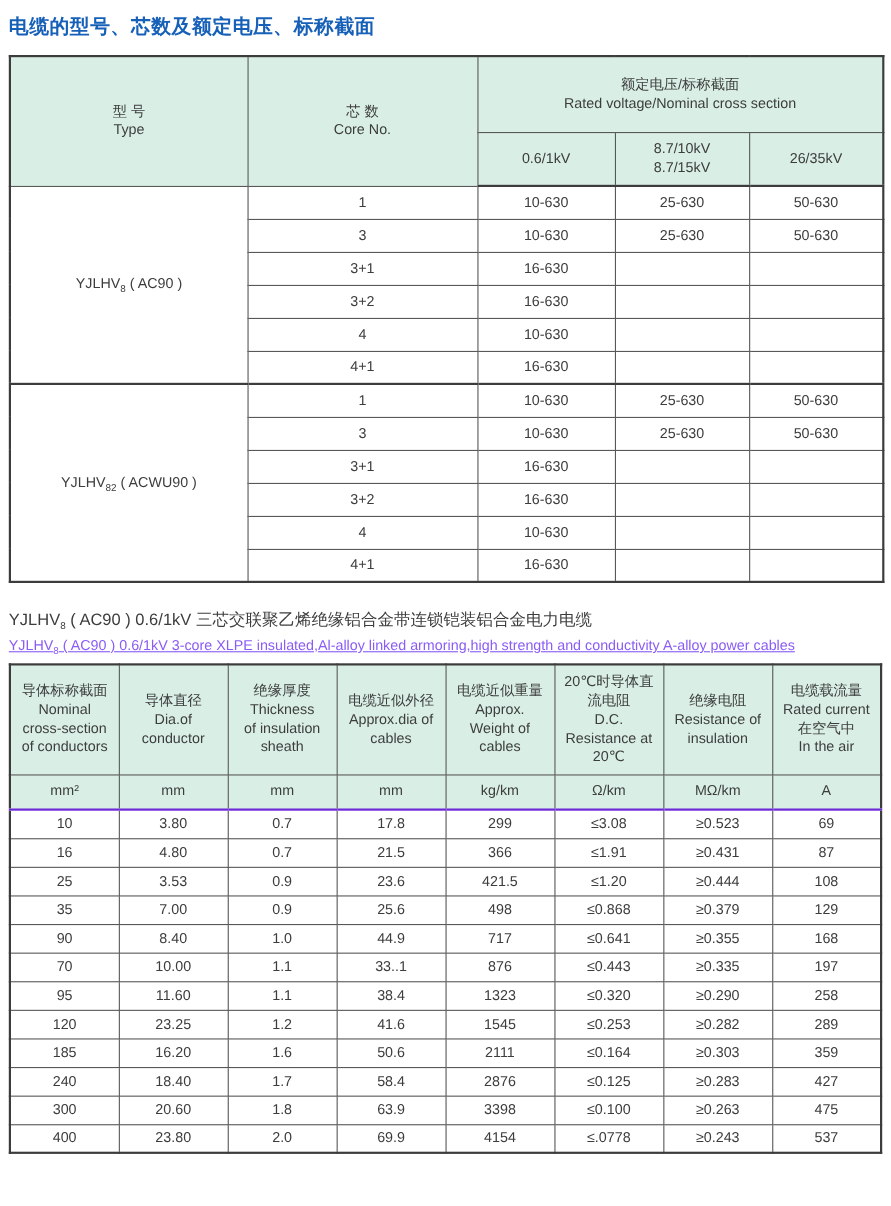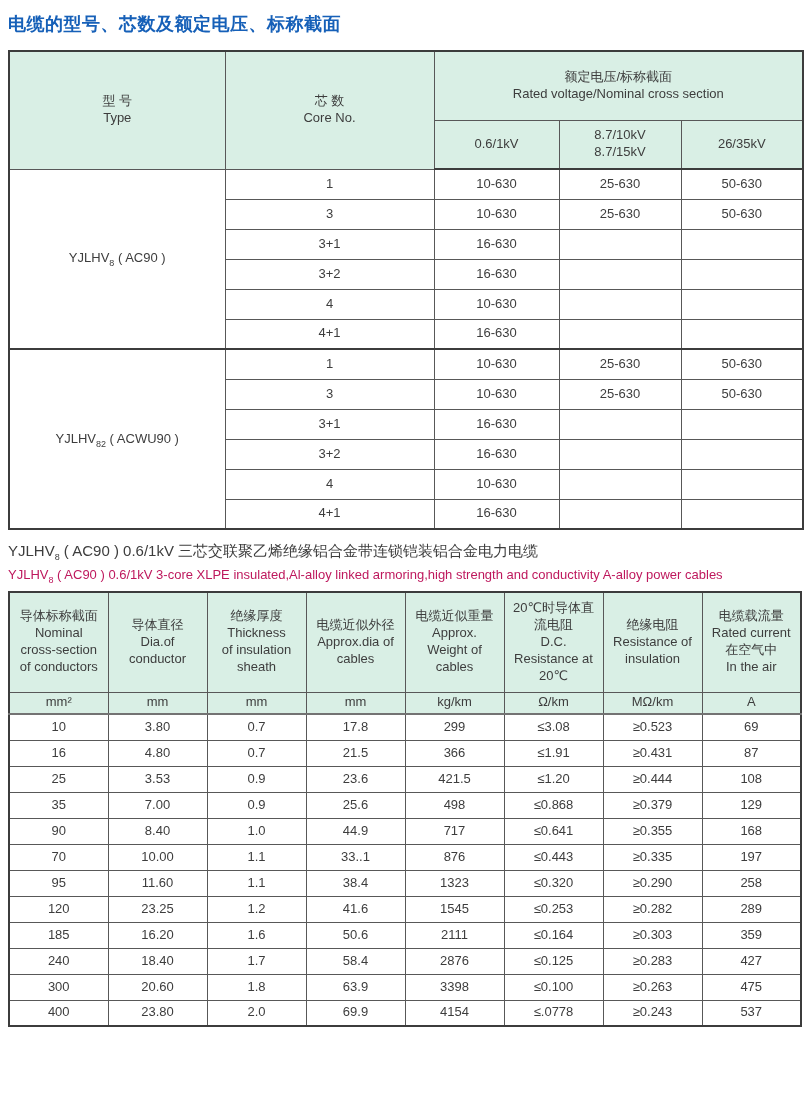--- a/index.html
+++ b/index.html
@@ -37,26 +37,26 @@
     padding: 1px 2px;
   }
   thead th { background: #d9efe5; font-weight: normal; }
   table.t1, table.t2 { border: 2px solid #3c3c3c; }
   table.t1 thead tr.hdr-top th { height: 69px; }
   table.t1 thead tr.hdr-sub th { height: 49px; border-bottom: 2px solid #3c3c3c; }
   table.t1 tbody td { height: 30px; }
   table.t1 tbody tr.group-sep td { border-top: 2px solid #3c3c3c; }
   sub { font-size: 9px; line-height: 0; }
 
-  .subtitle { margin: 12px 0 9px 0; }
+  .subtitle { margin: 24px 0 9px 0; }
   .subtitle-zh { font-size: 15px; color: #3d3d3d; margin-bottom: 6px; }
-  .subtitle-en { font-size: 13px; color: #be185d; }
+  .subtitle-en { font-size: 13px; color: #8b5cf6; text-decoration: underline; }
 
   table.t2 thead tr.hdr th { height: 100px; }
-  table.t2 thead tr.units th { height: 22px; border-top: 1px solid #585858; border-bottom: 2px solid #737373; }
+  table.t2 thead tr.units th { height: 32px; border-top: 1px solid #585858; border-bottom: 2px solid #6d28d9; }
   table.t2 tbody td { height: 26px; }
 </style>
 </head>
 <body>
 
 <div class="page">
 
   <h1 class="page-title">电缆的型号、芯数及额定电压、标称截面</h1>
 
   <table class="t1">

